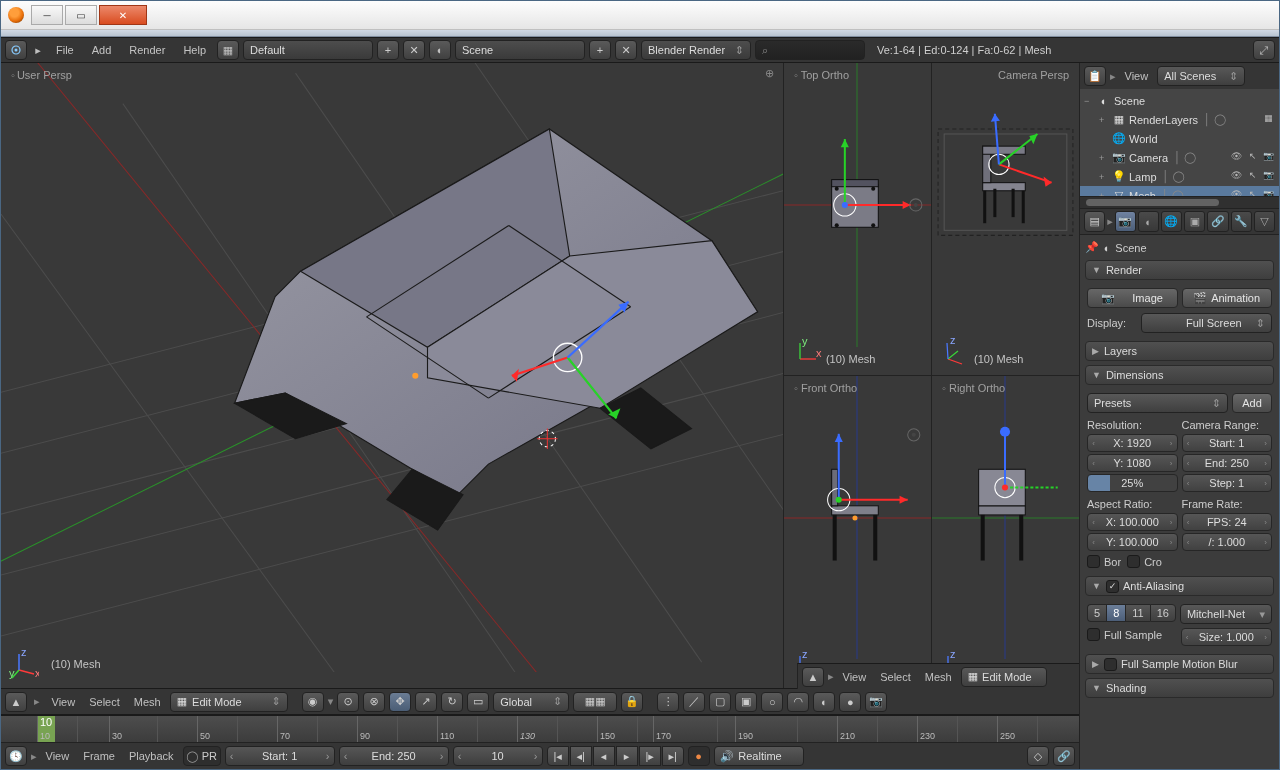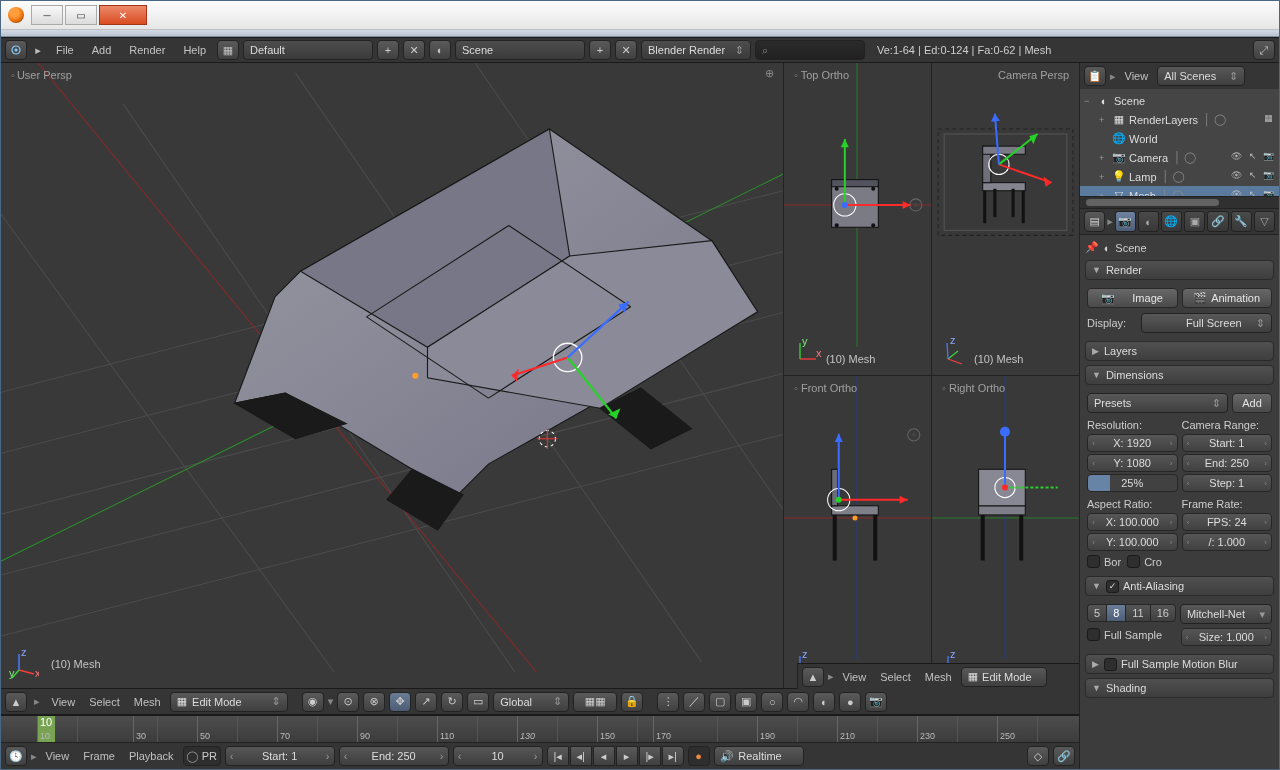--- a/index.html
+++ b/index.html
@@ -413,21 +413,21 @@
       </div>
 
       <div class="timeline-area">
         <div class="ruler">
 
           <div class="cursor" style="left:36px;"><span>10</span></div>
         <div class="tick" style="left: 36px;">
               <span>10</span>
             </div>
             <div class="tick" style="left: 76px; border-color: rgb(85, 85, 85);"></div>
-            <div class="tick" style="left: 132px;">
+            <div class="tick" style="left: 108px;">
               <span>30</span>
             </div>
             <div class="tick" style="left: 156px; border-color: rgb(85, 85, 85);"></div>
             <div class="tick" style="left: 196px;">
               <span>50</span>
             </div>
             <div class="tick" style="left: 236px; border-color: rgb(85, 85, 85);"></div>
             <div class="tick" style="left: 276px;">
               <span>70</span>
             </div>
@@ -445,21 +445,21 @@
             </div>
             <div class="tick" style="left: 556px; border-color: rgb(85, 85, 85);"></div>
             <div class="tick" style="left: 596px;">
               <span>150</span>
             </div>
             <div class="tick" style="left: 636px; border-color: rgb(85, 85, 85);"></div>
             <div class="tick" style="left: 640px; margin-left: 12px;">
               <span>170</span>
             </div>
             <div class="tick" style="left: 716px; border-color: rgb(85, 85, 85);"></div>
-            <div class="tick" style="left: 756px;">
+            <div class="tick" style="left: 734px;">
               <span>190</span>
             </div>
             <div class="tick" style="left: 796px; border-color: rgb(85, 85, 85);"></div>
             <div class="tick" style="left: 836px;">
               <span>210</span>
             </div>
             <div class="tick" style="left: 876px; border-color: rgb(85, 85, 85);"></div>
             <div class="tick" style="left: 916px;">
               <span>230</span>
             </div>

